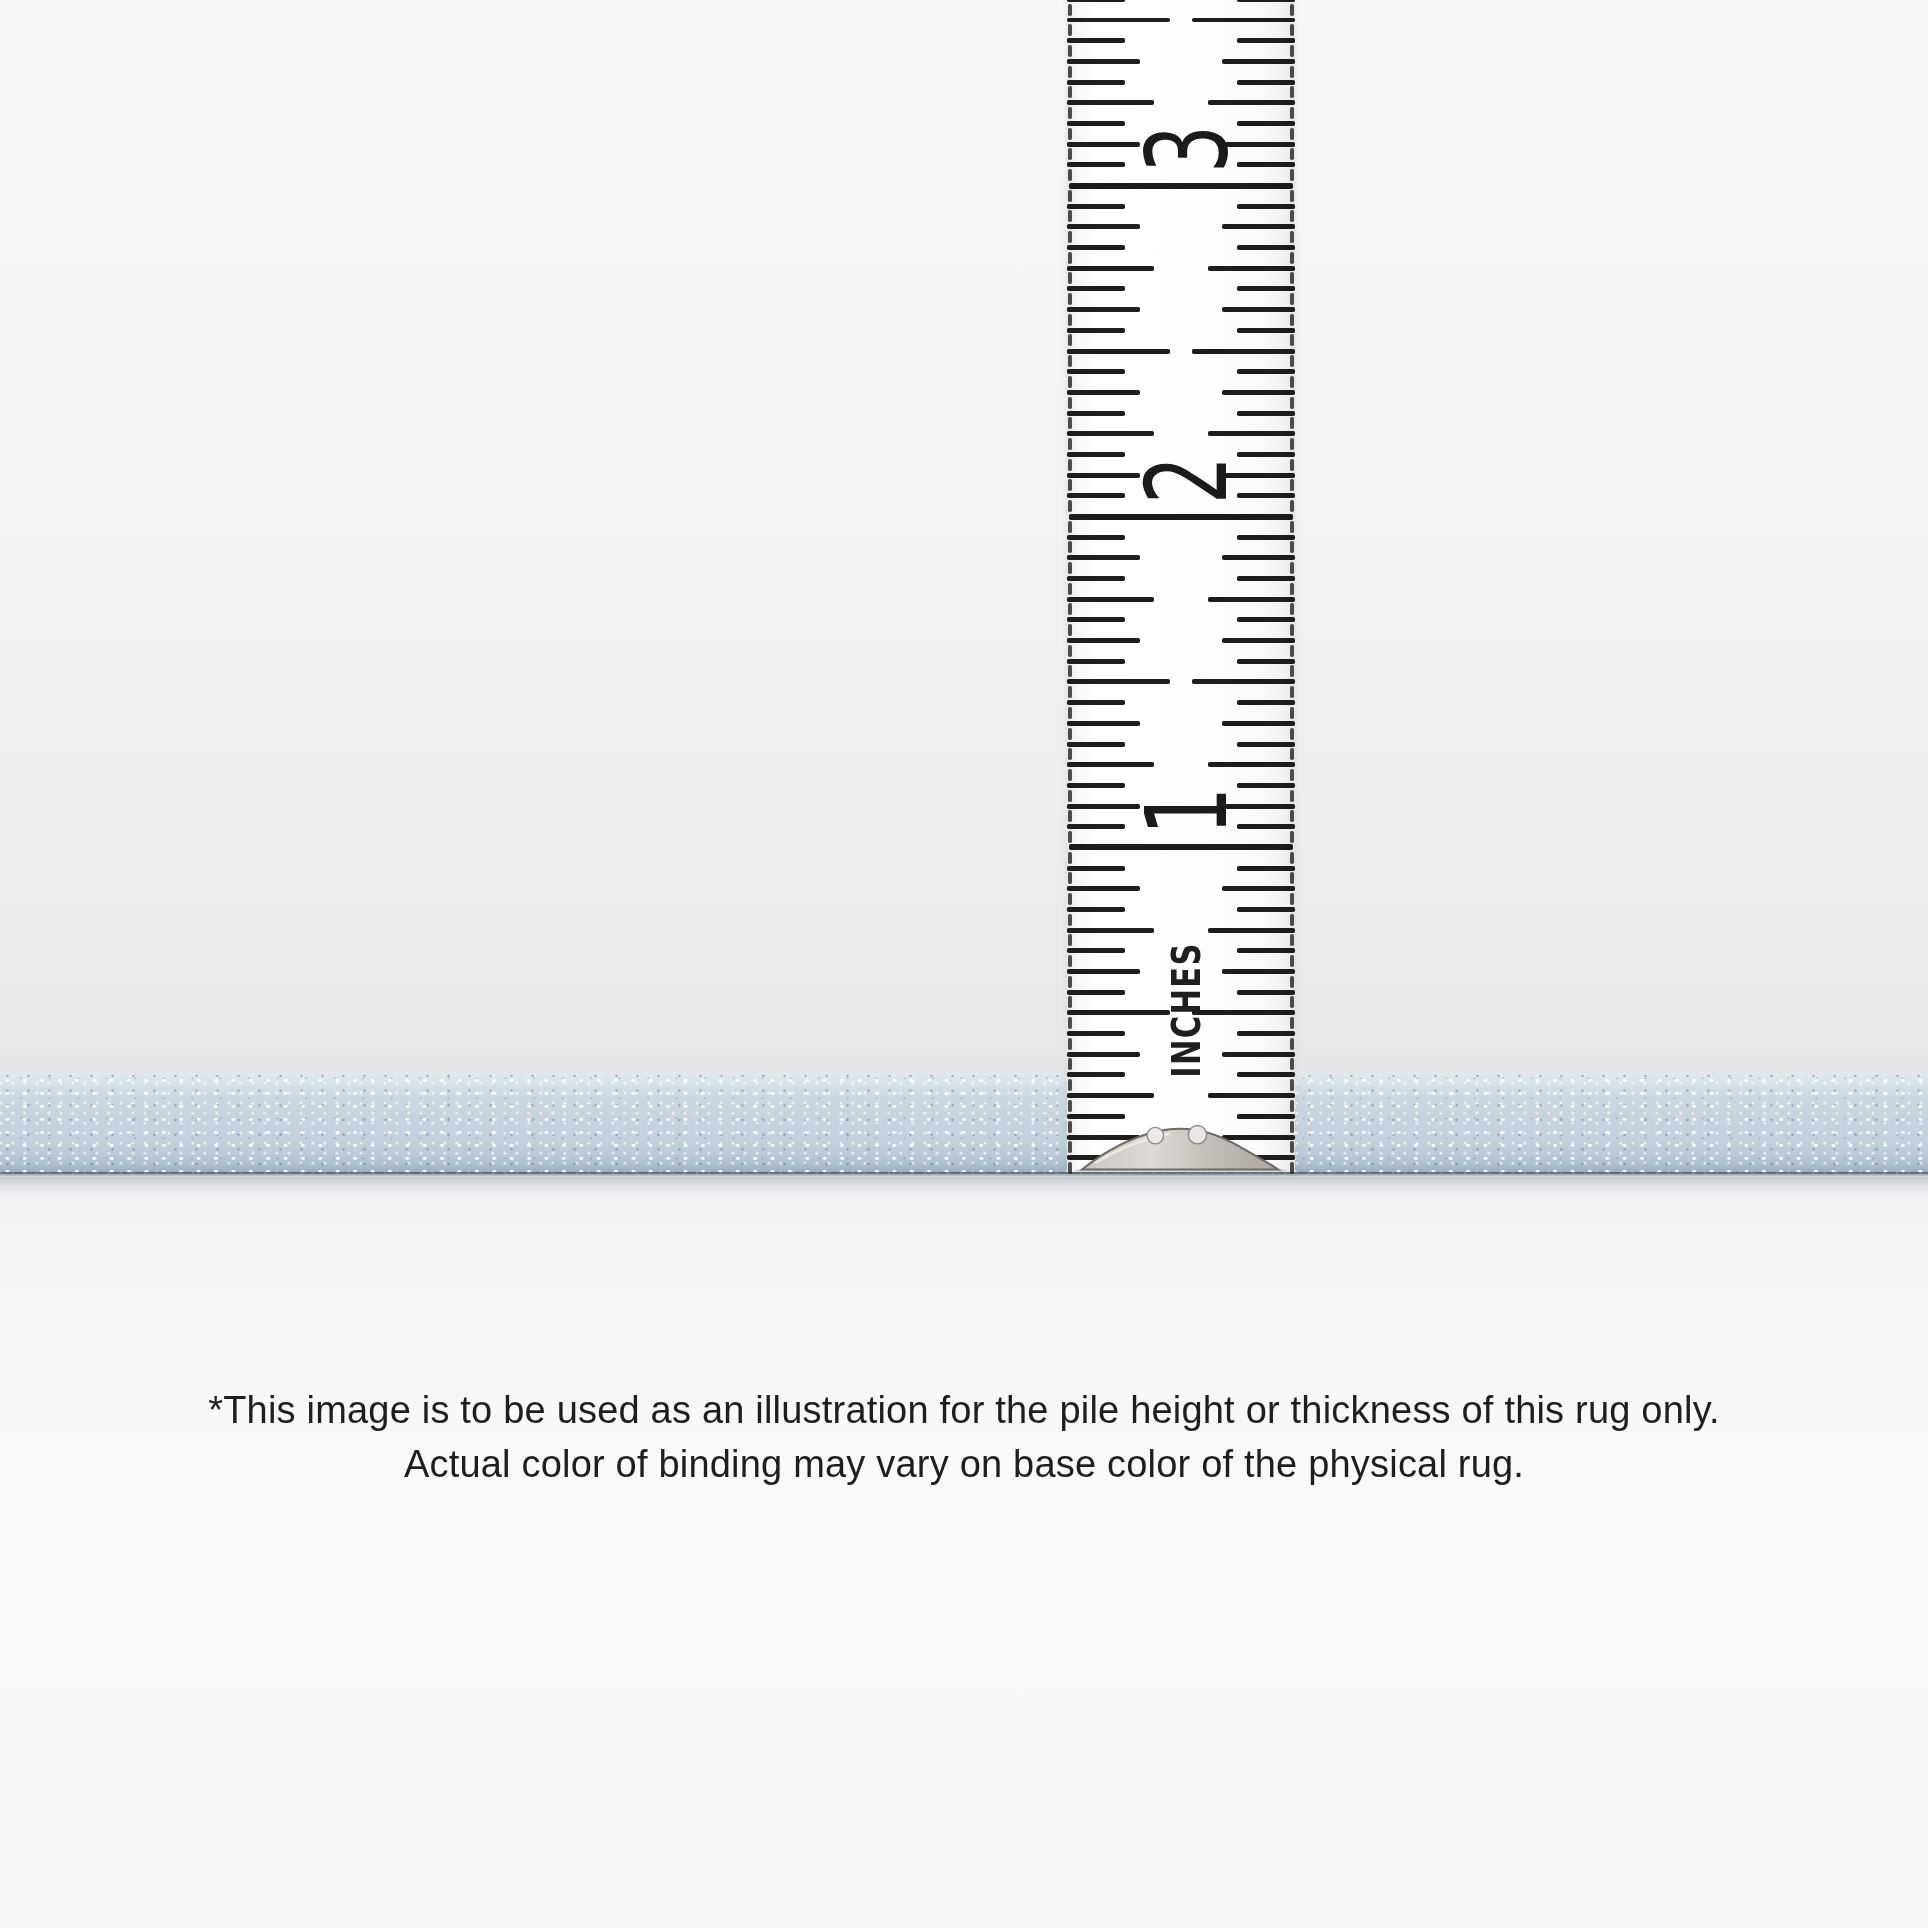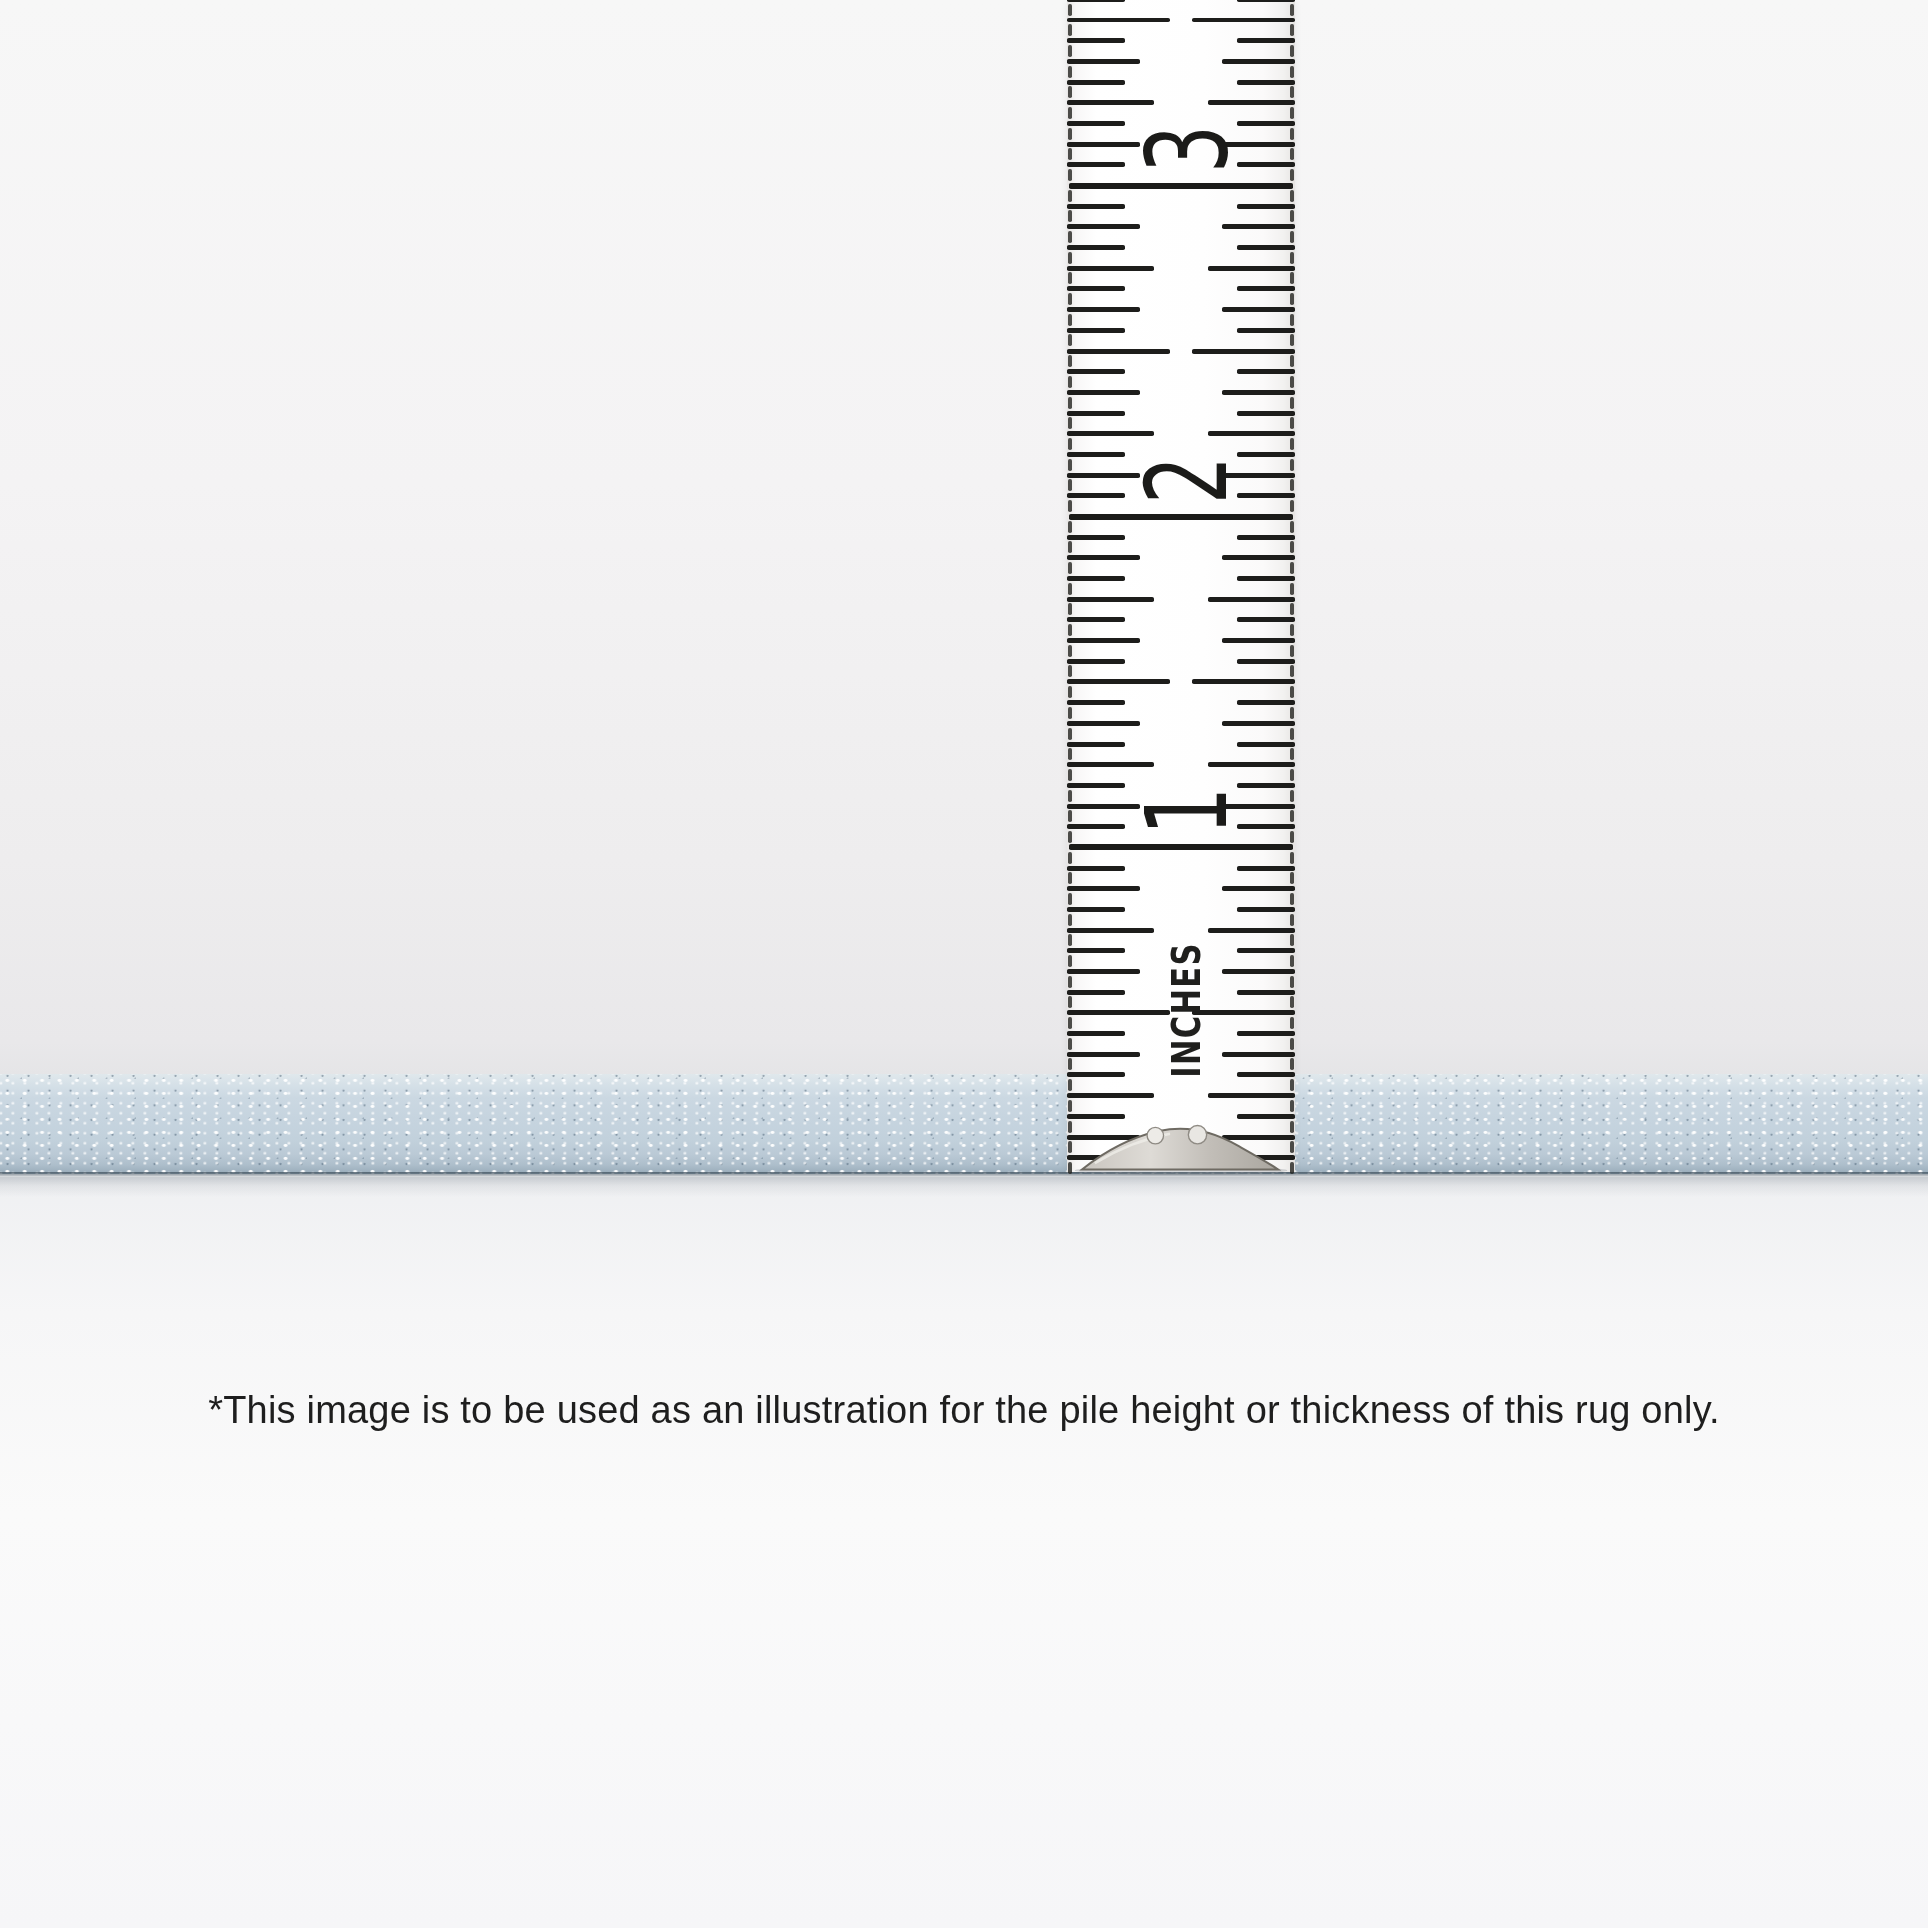--- a/index.html
+++ b/index.html
@@ -322,16 +322,17 @@
       <circle cx="96" cy="17" r="9" fill="#edebe7" stroke="#8f8b84" stroke-width="1.5"></circle>
       <circle cx="142" cy="16" r="10" fill="#e9e7e3" stroke="#8f8b84" stroke-width="1.5"></circle>
     </svg>
   <div class="num" style="left: 120px; top: 811px;">1</div>
       <div class="num" style="left: 120px; top: 480px;">2</div>
       <div class="num" style="left: 120px; top: 149px;">3</div>
     </div>
 
   <div class="caption">
     <div>*This image is to be used as an illustration for the pile height or thickness of this rug only.</div>
+    <div>Actual color of binding may vary on base color of the physical rug.</div>
   </div>
 
 </div>
 
 
 </body></html>

